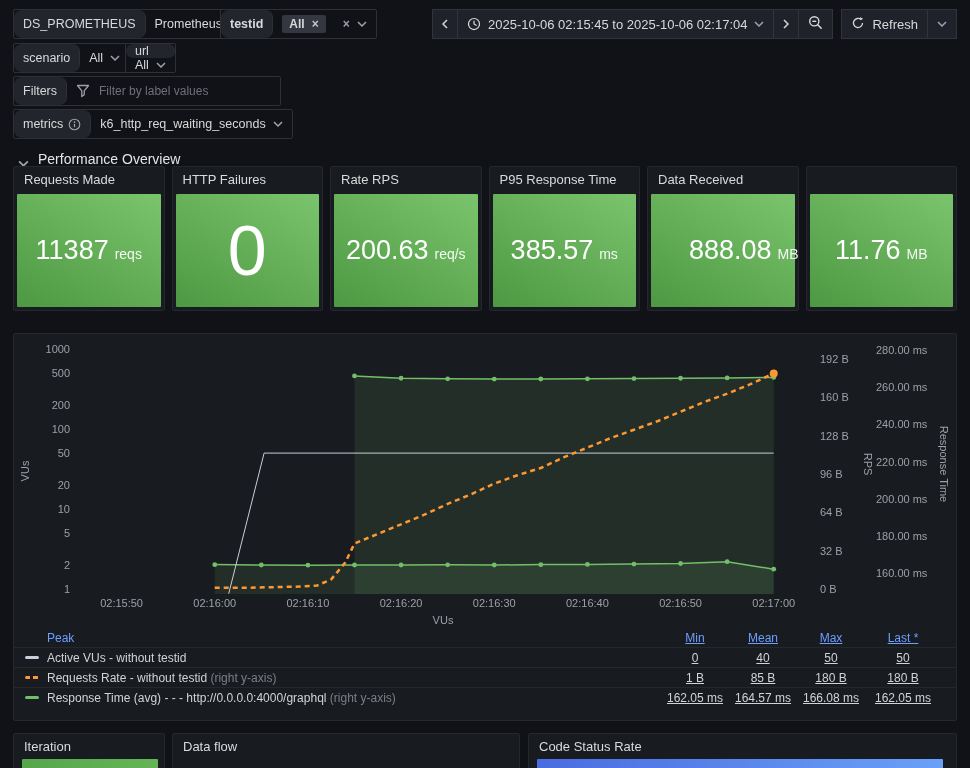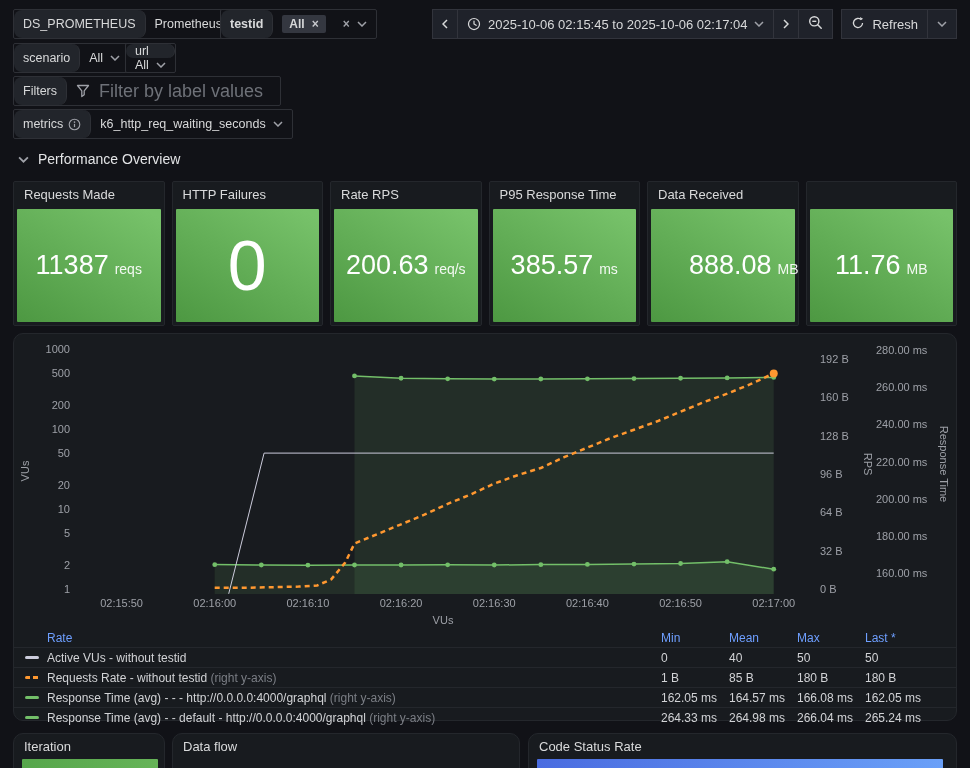--- a/index.html
+++ b/index.html
@@ -12,56 +12,56 @@
   
   .ctl{position:absolute;display:flex;height:30px;border:1px solid #2e3036;border-radius:2px;
        background:#111217;align-items:stretch;font-size:12.5px;color:#d8d9da;box-sizing:border-box;}
   .ctl-label{display:flex;align-items:center;gap:5px;padding:0 9px;background:#22252b;
              border-right:1px solid #2e3036;white-space:nowrap;border-radius:8px;}
   .ctl-value{display:flex;align-items:center;gap:7px;padding:0 9px;white-space:nowrap;cursor:pointer;}
   .chip{background:#343740;border-radius:2px;padding:2px 7px;display:flex;gap:7px;align-items:center;
         font-size:12px;cursor:pointer;}
   .xmark{color:#c7c8cd;font-size:12px;line-height:1;cursor:pointer;}
   .dim-icon{color:#9fa1a8;display:flex;align-items:center;}
-  .filter-input{background:transparent;border:none;outline:none;color:#fdba74;font-size:18px;width:170px;
+  .filter-input{background:transparent;border:none;outline:none;color:#fdba74;font-size:12px;width:170px;
                 font-family:inherit;}
   .filter-input::placeholder{color:#6e7178;}
   
   .tgroup{position:absolute;display:flex;align-items:stretch;height:30px;}
   .tbtn{display:flex;align-items:center;gap:7px;padding:0 9px;background:#1f222a;border:1px solid #32343c;
         color:#d8d9da;font-size:13px;box-sizing:border-box;cursor:pointer;white-space:nowrap;}
   .tbtn + .tbtn{margin-left:-1px;}
   .tspacer{width:8px;}
   .tbtn .bold{font-weight:500;}
   
   .section-header{position:absolute;display:flex;align-items:center;gap:9px;color:#e3e4e6;
                   font-size:14px;font-weight:500;cursor:pointer;}
   
-  .panel{position:absolute;background:#181b1f;border:1px solid #24272c;border-radius:10px;box-sizing:border-box;}
+  .panel{position:absolute;background:#181b1f;border:1px solid #24272c;border-radius:2px;box-sizing:border-box;}
   .panel-title{font-size:13px;color:#d9dadb;padding:5px 10px;white-space:nowrap;overflow:hidden;cursor:pointer;}
-  .stats-row{position:absolute;left:13px;right:13px;top:181px;height:145px;display:flex;gap:7px;}
+  .stats-row{position:absolute;left:13px;right:13px;top:166px;height:145px;display:flex;gap:7px;}
   .stat-panel{flex:1;position:relative;background:#181b1f;border:1px solid #24272c;border-radius:2px;box-sizing:border-box;}
   .stat-body{position:absolute;left:3px;right:3px;top:27px;bottom:3px;display:flex;align-items:baseline;
              justify-content:center;border-radius:1px;padding-top:0;}
   .stat-center{display:flex;align-items:baseline;gap:6px;margin:auto;}
   .stat-value{font-size:27px;font-weight:500;color:#fff;}
   .stat-unit{font-size:14px;color:rgba(255,255,255,.92);}
   
   .chart-panel{left:13px;top:333px;width:944px;height:388px;}
   svg text.tick{fill:#9da0a7;font-size:11px;font-family:"Liberation Sans","DejaVu Sans",sans-serif;}
   
   .legend{position:absolute;top:294px;left:0;right:0;}
   .lg-row{display:flex;align-items:center;height:19px;padding:0 15px 0 11px;
           border-top:1px solid rgba(204,204,220,0.07);font-size:12px;color:#d2d3d6;}
   .lg-head{border-top:none;color:#6e9fff;}
   .lg-head .lg-name-h{flex:1;padding-left:22px;cursor:pointer;}
   .lg-swatch{width:14px;height:3px;border-radius:2px;margin-right:8px;flex:none;}
   .lg-name{flex:1;white-space:nowrap;overflow:hidden;cursor:pointer;}
   .lg-suffix{color:#7b7e85;}
-  .lg-col{width:68px;text-align:left;flex:none;}
+  .lg-col{width:68px;text-align:center;flex:none;text-decoration:underline;}
   .lg-col.last{width:76px;}
   .lg-head .lg-col{cursor:pointer;}
   
   .bbar{position:absolute;height:12px;border-radius:1px;}
 </style>
 </head>
 <body>
 
 <div class="ctl" style="left:13px;top:9px;">
   <div class="ctl-label">DS_PROMETHEUS</div>
@@ -194,21 +194,21 @@
   </div>
   <div class="tbtn">
     <span class="dim-icon">
         <svg width="10" height="6" viewBox="0 0 10 6">
           <polyline points="1,1 5,5 9,1" fill="none" stroke="currentColor" stroke-width="1.5"></polyline>
         </svg>
       </span>
   </div>
 </div>
 
-<div class="section-header" style="left:18px;top:151px;">
+<div class="section-header" style="left:18px;top:151px;align-items:flex-end;">
   <span class="dim-icon">
     <svg width="11" height="7" viewBox="0 0 10 6">
         <polyline points="1,1 5,5 9,1" fill="none" stroke="currentColor" stroke-width="1.6"></polyline>
       </svg>
   </span>
   <span>Performance Overview</span>
 </div>
 
 <div class="stats-row">
     <div class="stat-panel">
@@ -329,21 +329,21 @@
       <circle cx="619.9873417721519" cy="228.07999999999998" r="2.4" fill="#73bf69"></circle>
       <circle cx="666.5696202531645" cy="227.5225" r="2.4" fill="#73bf69"></circle>
       <circle cx="713.1518987341772" cy="225.7013333333333" r="2.4" fill="#73bf69"></circle>
       <circle cx="759.7341772151898" cy="233.19041666666664" r="2.4" fill="#73bf69"></circle>
       <polyline points="214.7,257.8 250.1,117.1 759.7,117.1" fill="none" stroke="#ccccdc" stroke-width="1"></polyline>
       <polyline points="200.7,251.8 228.7,251.8 256.6,251.2 284.6,250.6 303.2,249.4 317.2,243.4 331.2,226.6 340.5,207.5 363.8,197.9 387.1,188.3 410.4,178.7 433.7,167.9 456.9,158.4 480.2,147.6 503.5,139.2 526.8,132.0 550.1,121.2 573.4,111.6 596.7,102.1 620.0,93.7 643.3,85.3 666.6,75.7 689.9,66.1 713.2,57.7 736.4,48.2 759.7,37.4" fill="none" stroke="#ff9830" stroke-width="2.5" stroke-dasharray="5 4"></polyline>
       <circle cx="759.7341772151898" cy="37.375" r="4" fill="#ff9830"></circle>
     </svg>
   <div class="legend">
       <div class="lg-row lg-head">
-        <span class="lg-name-h">Rate</span>
+        <span class="lg-name-h">Peak</span>
         <span class="lg-col">Min</span>
         <span class="lg-col">Mean</span>
         <span class="lg-col">Max</span>
         <span class="lg-col last">Last *</span>
       </div>
       <div class="lg-row">
         <span class="lg-swatch" style="background: rgb(204, 204, 220);"></span>
         <span class="lg-name">Active VUs - without testid</span>
         <span class="lg-col">0</span>
         <span class="lg-col">40</span>
@@ -359,28 +359,20 @@
         <span class="lg-col last">180 B</span>
       </div>
       <div class="lg-row">
         <span class="lg-swatch" style="background: rgb(115, 191, 105);"></span>
         <span class="lg-name">Response Time (avg) - - - http://0.0.0.0:4000/graphql<span class="lg-suffix"> (right y-axis)</span></span>
         <span class="lg-col">162.05 ms</span>
         <span class="lg-col">164.57 ms</span>
         <span class="lg-col">166.08 ms</span>
         <span class="lg-col last">162.05 ms</span>
       </div>
-      <div class="lg-row">
-        <span class="lg-swatch" style="background: rgb(115, 191, 105);"></span>
-        <span class="lg-name">Response Time (avg) - - default - http://0.0.0.0:4000/graphql<span class="lg-suffix"> (right y-axis)</span></span>
-        <span class="lg-col">264.33 ms</span>
-        <span class="lg-col">264.98 ms</span>
-        <span class="lg-col">266.04 ms</span>
-        <span class="lg-col last">265.24 ms</span>
-      </div>
     </div>
 </div>
 
 <div>
     <div class="panel" style="left: 13px; top: 733px; width: 152px; height: 60px;">
       <div class="panel-title">Iteration</div>
       <div class="bbar" style="left: 8px; top: 25px; width: 136px; background: linear-gradient(90deg, rgb(86, 166, 75), rgb(102, 180, 88));"></div>
     </div>
     <div class="panel" style="left: 172px; top: 733px; width: 348px; height: 60px;">
       <div class="panel-title">Data flow</div>

